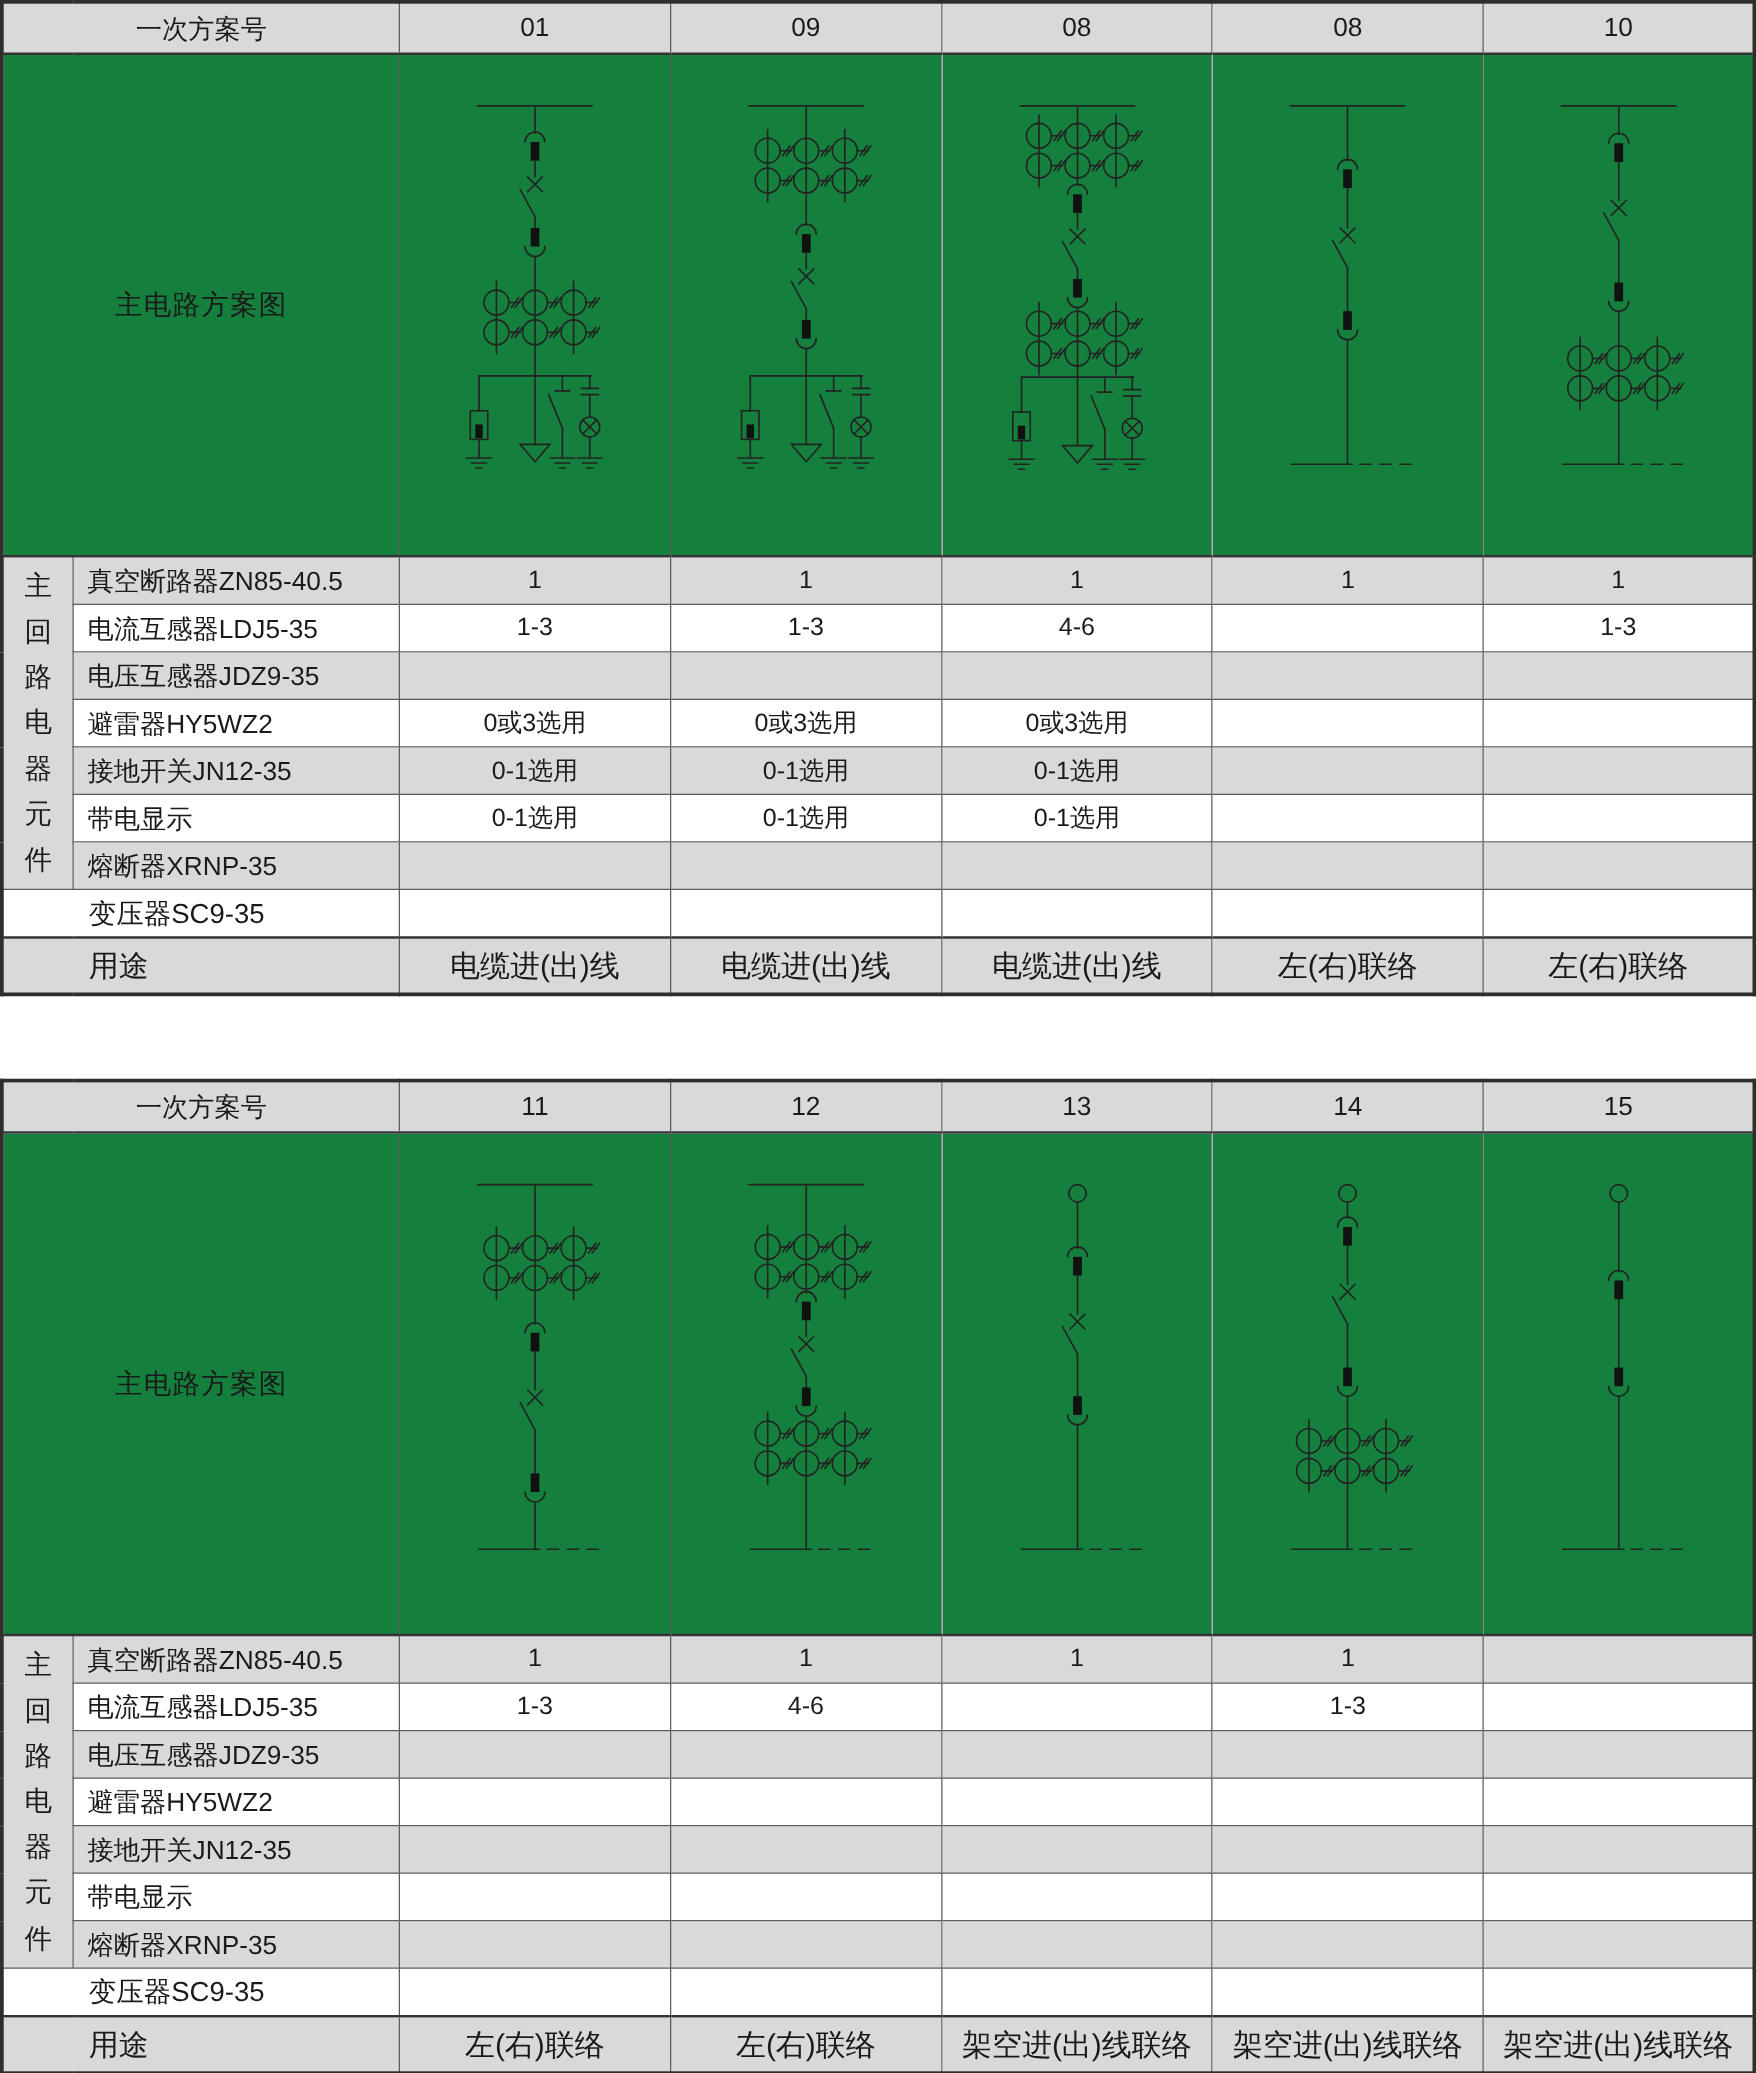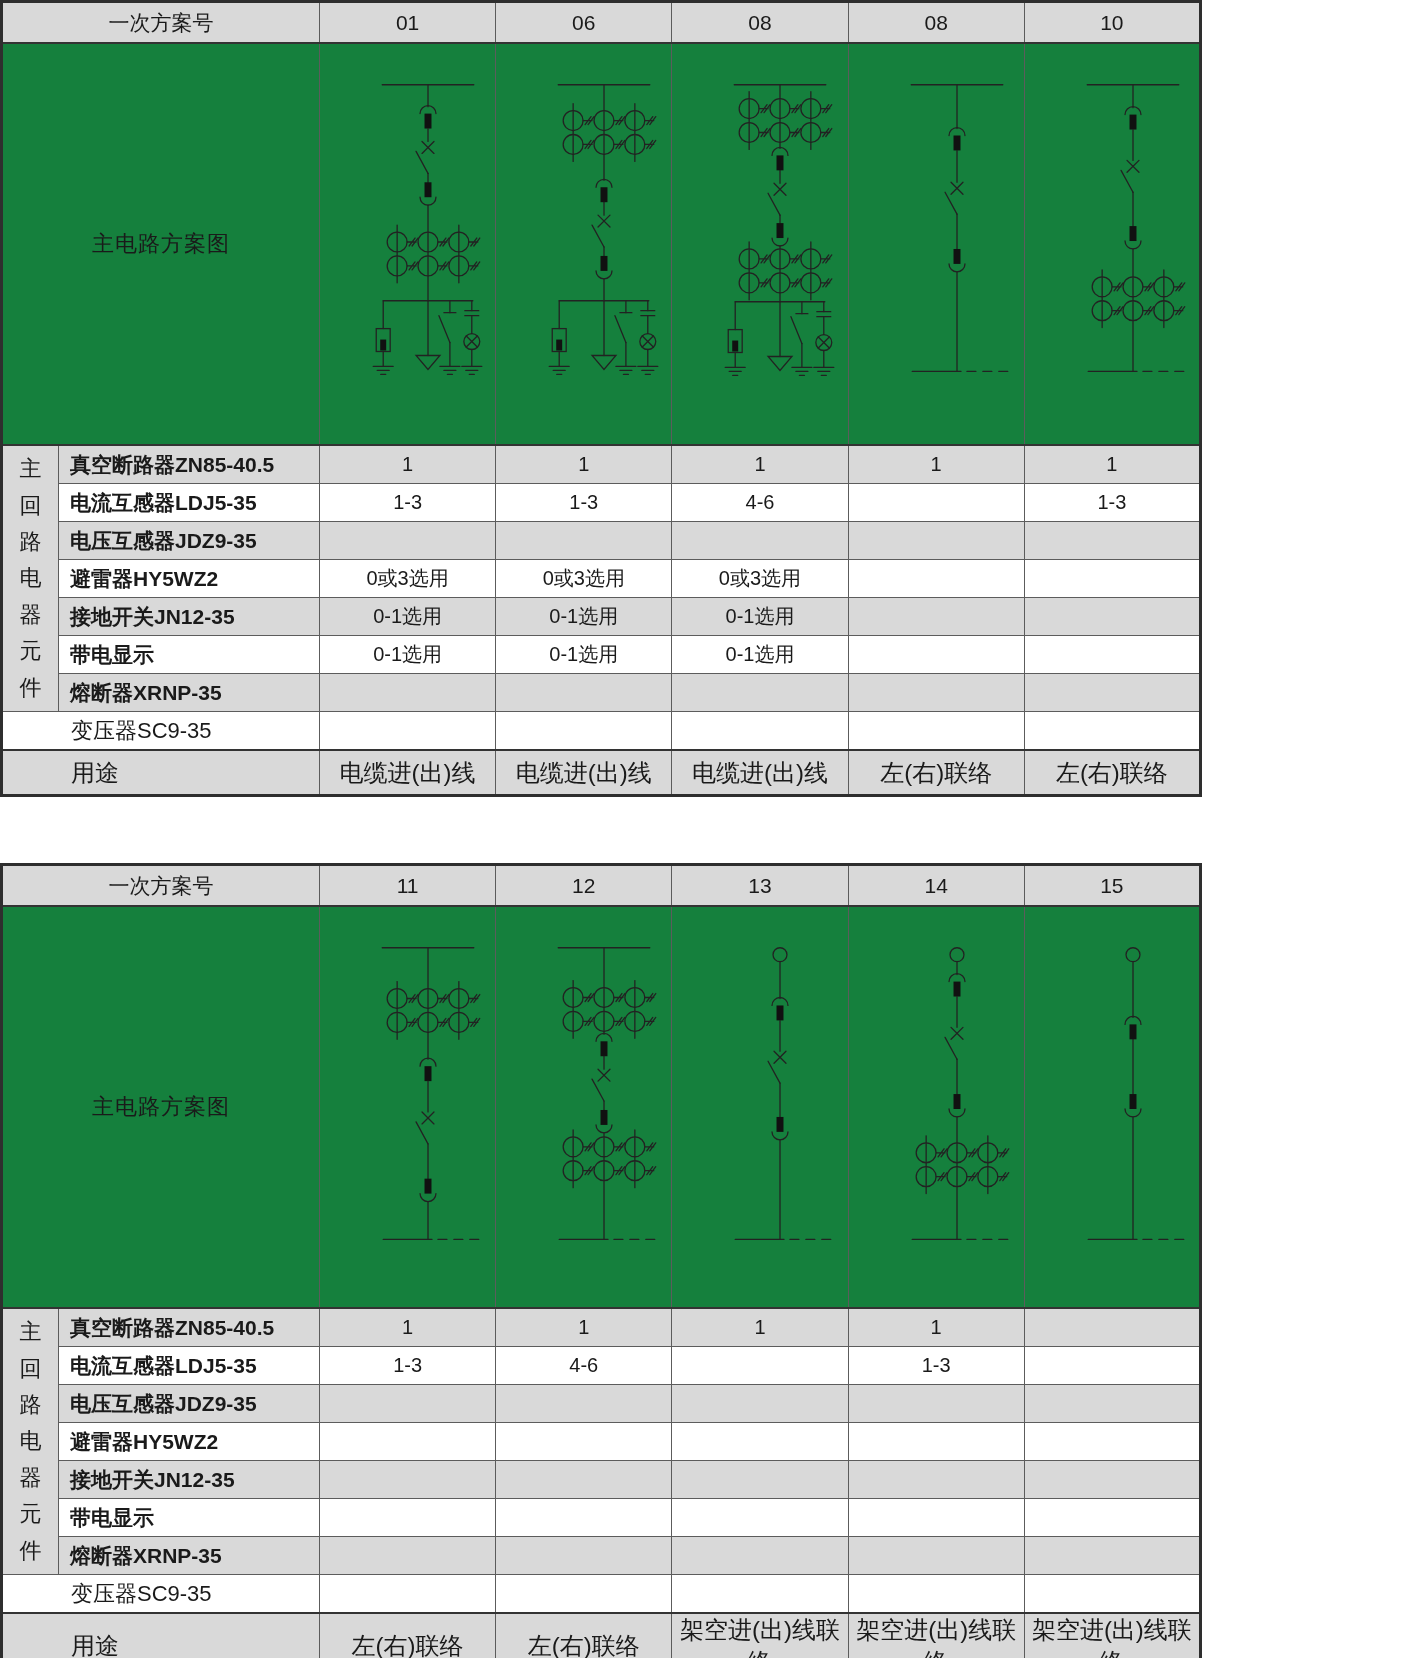--- a/index.html
+++ b/index.html
@@ -5,21 +5,21 @@
   html,body{margin:0;padding:0;background:#ffffff;}
   body{
     font-family:"Liberation Sans","DejaVu Sans",sans-serif;
     color:#1a1a1a;
     width:1405px;
   }
   .page{width:1405px;padding-top:0;}
   table.scheme-table{
     border-collapse:collapse;
     table-layout:fixed;
-    width:1202px;
+    width:1405px;
     border:3px solid #2e2e2e;
     background:#ffffff;
   }
   table.scheme-table + table.scheme-table{margin-top:66px;}
   td{
     border:1px solid #5c5c5c;
     padding:0;
     text-align:center;
     vertical-align:middle;
     font-size:20px;
@@ -39,21 +39,21 @@
     height:43px;
     background:#d9d9d9;
     border-top:2px solid #333;
     font-size:24px;
   }
   td.vlabel{width:57px;background:#ffffff;}
   td.vlabel .vwrap{
     display:flex;flex-direction:column;justify-content:space-around;align-items:center;
     height:255px;font-size:22px;line-height:1;
   }
-  td.name-cell{text-align:left;padding-left:11px;font-size:21px;font-weight:bold;}
+  td.name-cell{text-align:left;padding-left:11px;font-size:21px;}
   td.name-wide{text-align:left;padding-left:68px;font-size:22px;}
   tr.usage-row td.name-wide{padding-left:68px;}
   td.diagram-cell svg{display:block;margin:0 auto;}
 </style>
 </head>
 <body>
 
 <div class="page">
     <table class="scheme-table">
       <colgroup>
@@ -62,21 +62,21 @@
         <col>
         <col>
         <col>
         <col>
         <col>
       </colgroup>
       <tbody>
         <tr class="header-row">
           <td colspan="2">一次方案号</td>
           <td>01</td>
-          <td>06</td>
+          <td>09</td>
           <td>08</td>
           <td>08</td>
           <td>10</td>
         </tr>
         <tr class="diagram-row">
           <td colspan="2" class="diagram-label">主电路方案图</td>
           <td class="diagram-cell">
             <svg viewBox="0 0 217 400" width="216" height="400">
               <g fill="none" stroke="#222" stroke-width="1.3" stroke-linecap="round">
                 <line x1="62.5" y1="40" x2="154.5" y2="40"></line>

